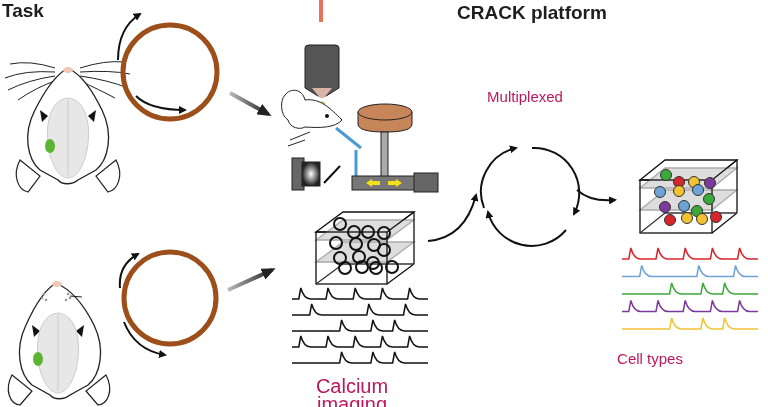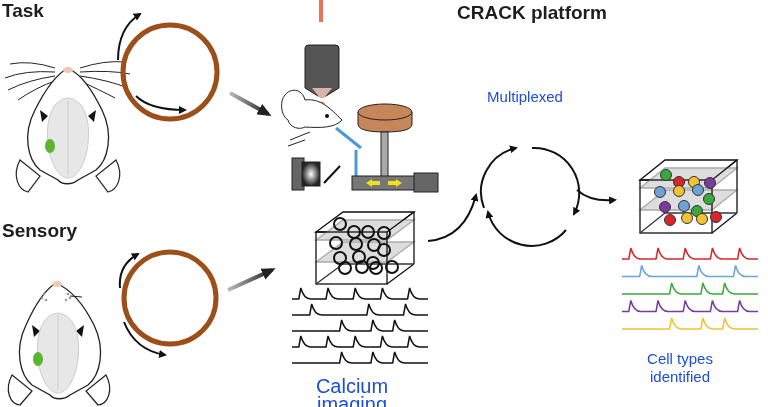--- a/index.html
+++ b/index.html
@@ -1,38 +1,36 @@
 <!DOCTYPE html>
 <html><head>
 <meta charset="utf-8">
 <style>
   html, body { margin:0; padding:0; background:#ffffff; }
   body { width:768px; height:407px; position:relative; overflow:hidden; font-family:"Liberation Sans", sans-serif; }
   .lbl { position:absolute; color:#222;text-align:right; }
   .bold { font-weight:bold; font-size:19px; line-height:22px; color:#1e1e1e; }
-  .thin { font-size:15px; line-height:18px; text-align:center; color:#1d4ed8; }
+  .thin { font-size:15px; line-height:18px; text-align:center; color:#be185d; }
   svg { position:absolute; left:0; top:0; }
 </style>
 </head>
 <body>
 
 <div class="lbl bold" style="left:2px;top:0px;">
   <div>Task</div>
 </div>
 <div class="lbl bold" style="left:2px;top:220px;">
-  <div>Sensory</div>
 </div>
 <div class="lbl bold" style="left:457px;top:2px;">CRACK platform</div>
 <div class="lbl thin" style="left:470px;top:88px;width:110px;">
   <div>Multiplexed</div>
 </div>
 <div class="lbl thin" style="left:282px;top:377px;width:140px;font-size:20px;">Calcium imaging</div>
-<div class="lbl thin" style="left:625px;top:350px;width:110px;">
+<div class="lbl thin" style="left:595px;top:350px;width:110px;">
   <div>Cell types</div>
-  <div>identified</div>
 </div>
 
 <svg width="768" height="407" viewBox="0 0 768 407">
   <defs>
     <marker id="ah" markerWidth="8" markerHeight="8" refX="6" refY="4" orient="auto" markerUnits="userSpaceOnUse">
       <path d="M0,0 L8,4 L0,8 Z" fill="#111"></path>
     </marker>
     <marker id="ahBig" markerWidth="14" markerHeight="12" refX="10" refY="6" orient="auto" markerUnits="userSpaceOnUse">
       <path d="M0,0 L14,6 L0,12 Z" fill="#222"></path>
     </marker>

